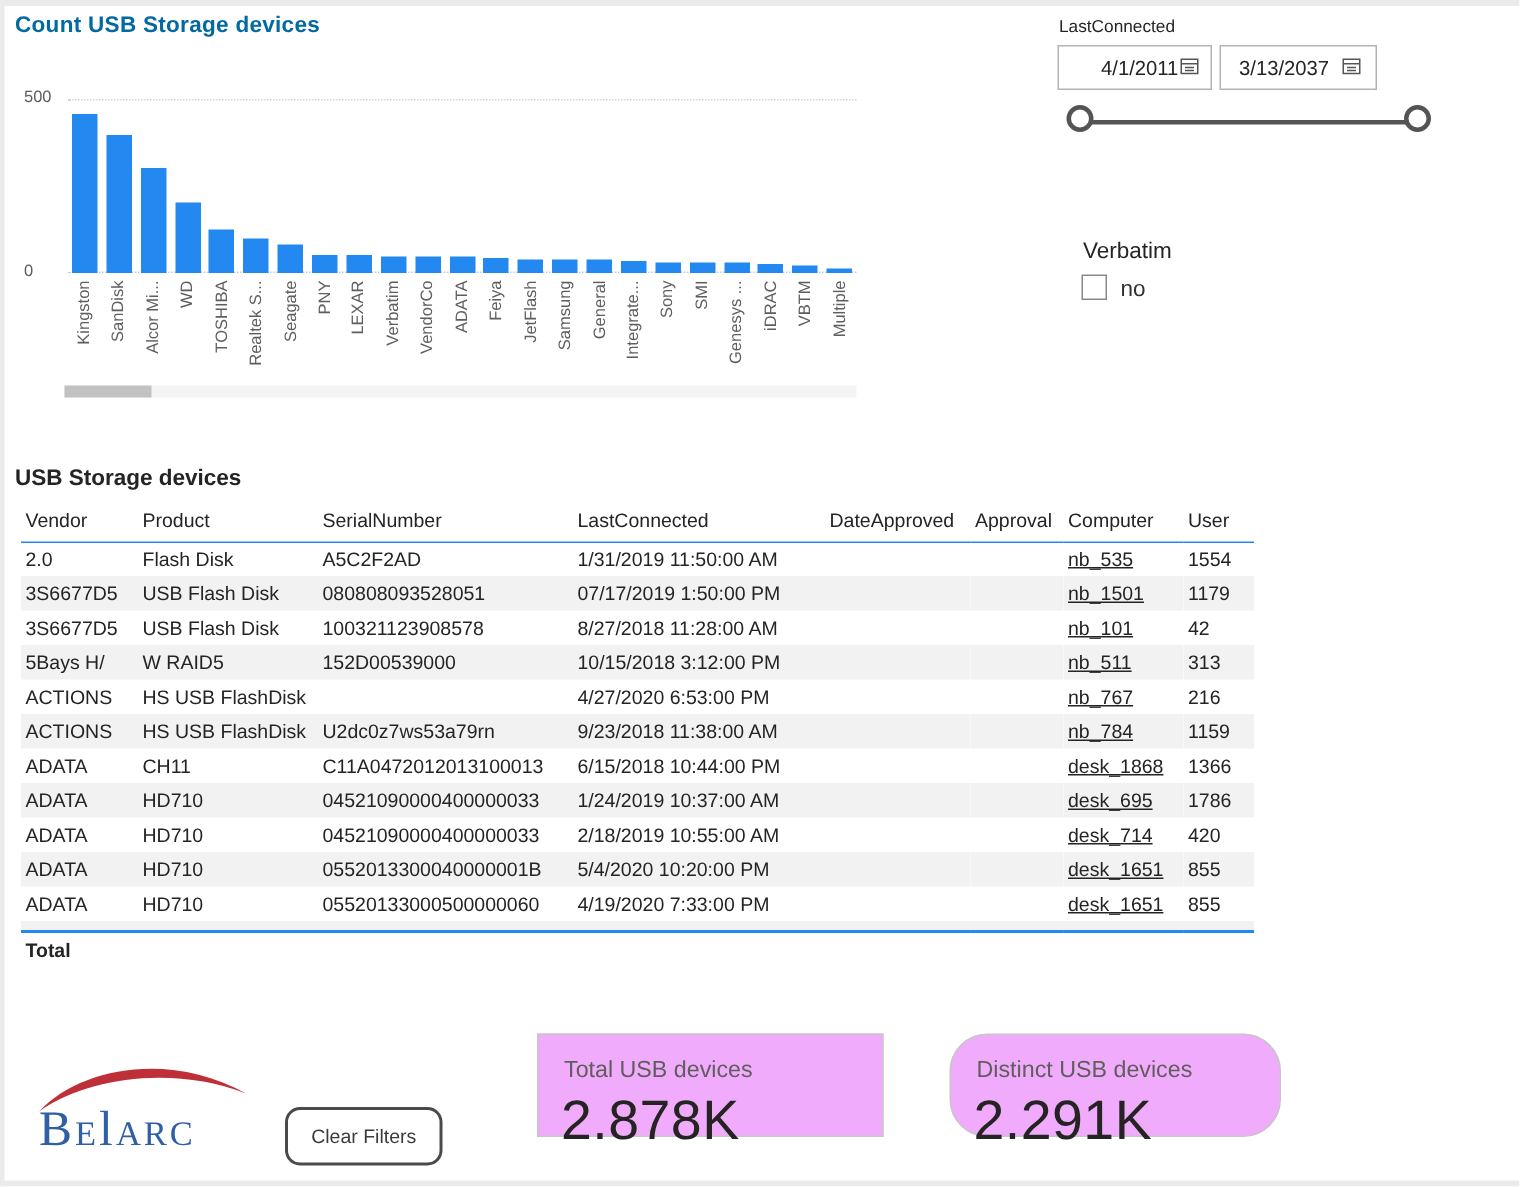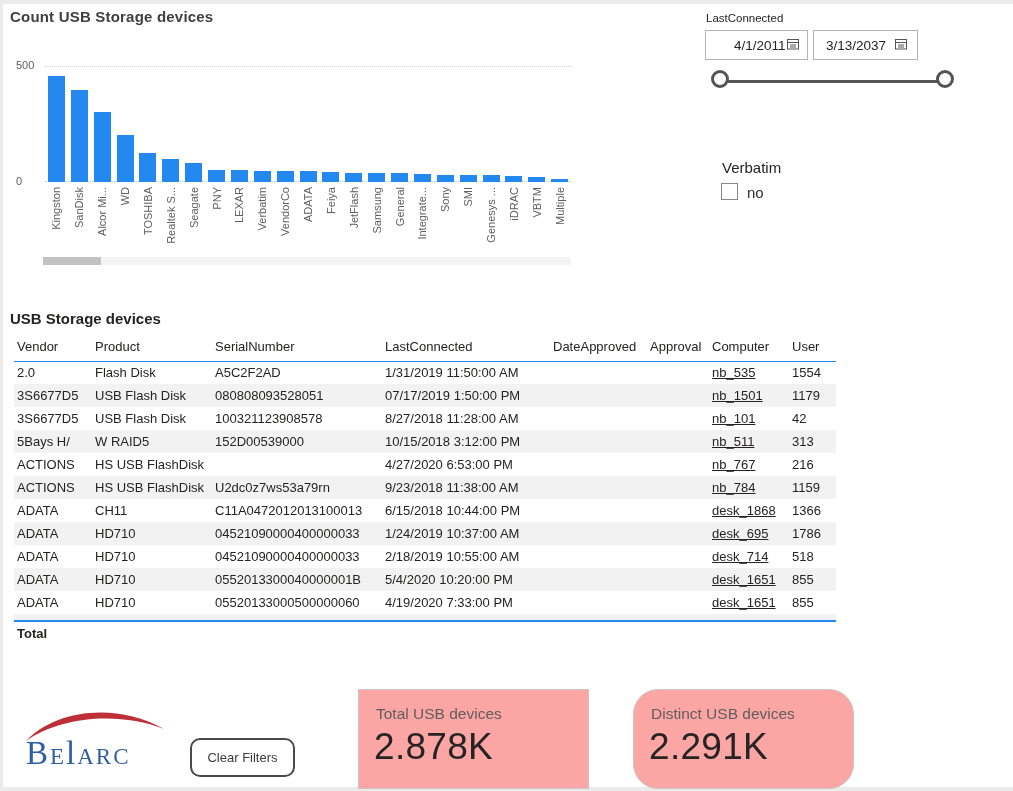--- a/index.html
+++ b/index.html
@@ -12,21 +12,21 @@
     overflow: hidden;
   }
   .edge { position:absolute; background:#ebebeb; }
   .edge-top { left:0; top:0; width:1013px; height:4px; }
   .edge-left { left:0; top:0; width:3px; height:791px; }
   .edge-bottom { left:0; top:787px; width:1013px; height:4px; }
 
   
   .chart-title {
     position:absolute; left:10px; top:8px;
-    font-size:15px; font-weight:700; color:#404040; letter-spacing:.2px;
+    font-size:15px; font-weight:700; color:#0369a1; letter-spacing:.2px;
   }
   .ylabel { position:absolute; width:26px; font-size:11px; color:#605E5C; }
   .ylabel-max { left:16px; top:59px; }
   .ylabel-min { left:16px; top:175px; }
   .chart-plot {
     position:absolute; left:45px; top:66px; width:526px; height:116px;
   }
   .grid-top { position:absolute; left:0; right:0; top:0; border-top:1px dotted #d2d2d2; }
   .grid-bottom { position:absolute; left:0; right:0; bottom:0; border-top:1px dotted #c9c9c9; }
   .bar { position:absolute; bottom:0; width:17px; background:#2389F0; }
@@ -81,21 +81,21 @@
   .logo { position:absolute; left:22px; top:703px; width:160px; height:74px; }
   .logo-text { position:absolute; left:4px; top:32px; font-family:"Liberation Serif", serif; color:#2F5FA5; white-space:nowrap; letter-spacing:2px; }
   .logo-text .big { font-size:33px; }
   .logo-text .small { font-size:23px; }
   .clear-filters {
     position:absolute; left:190px; top:738px; width:105px; height:39px;
     background:#fff; border:2.5px solid #4a4a4a; border-radius:10px;
     display:flex; align-items:center; justify-content:center;
     font-size:13px; color:#3b3b3b; font-family:"Liberation Sans", sans-serif; cursor:pointer;
   }
-  .card { position:absolute; top:689px; height:100px; background:#fca5a5; border:1px solid #C8C6C4; }
+  .card { position:absolute; top:689px; height:69px; background:#f0abfc; border:1px solid #C8C6C4; }
   .card-1 { left:358px; width:231px; }
   .card-2 { left:633px; width:221px;border-radius:25px; }
   .card-label { margin:15px 0 0 17px; font-size:15.5px; color:#605E5C; }
   .card-value { margin:3px 0 0 15px; font-size:37px; font-weight:400; color:#252423; letter-spacing:.3px; }
 </style>
 </head>
 <body>
 
 <div class="edge edge-top"></div>
 <div class="edge edge-left"></div>
@@ -298,21 +298,21 @@
           <td>1786</td>
         </tr>
         <tr>
           <td>ADATA</td>
           <td>HD710</td>
           <td>04521090000400000033</td>
           <td>2/18/2019 10:55:00 AM</td>
           <td></td>
           <td></td>
           <td class="link">desk_714</td>
-          <td>518</td>
+          <td>420</td>
         </tr>
         <tr>
           <td>ADATA</td>
           <td>HD710</td>
           <td>0552013300040000001B</td>
           <td>5/4/2020 10:20:00 PM</td>
           <td></td>
           <td></td>
           <td class="link">desk_1651</td>
           <td>855</td>

